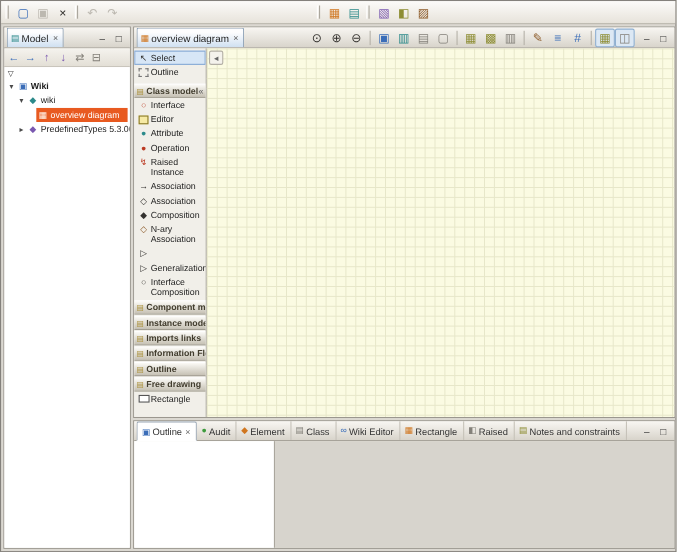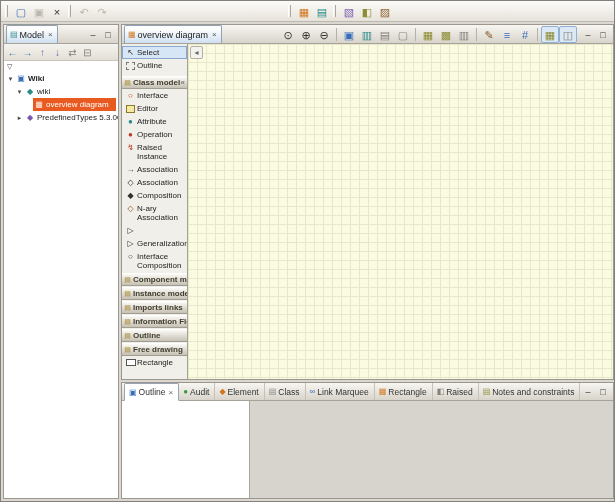--- a/index.html
+++ b/index.html
@@ -344,21 +344,21 @@
           <div class="btab">
             <span class="btab-icon tint-orange">◆</span>
             <span class="btab-label">Element</span>
           </div>
           <div class="btab">
             <span class="btab-icon tint-gray">▤</span>
             <span class="btab-label">Class</span>
           </div>
           <div class="btab">
             <span class="btab-icon tint-blue">∞</span>
-            <span class="btab-label">Link Marquee</span>
+            <span class="btab-label">Wiki Editor</span>
           </div>
           <div class="btab">
             <span class="btab-icon tint-orange">▦</span>
             <span class="btab-label">Rectangle</span>
           </div>
           <div class="btab">
             <span class="btab-icon tint-gray">◧</span>
             <span class="btab-label">Raised</span>
           </div>
           <div class="btab">

